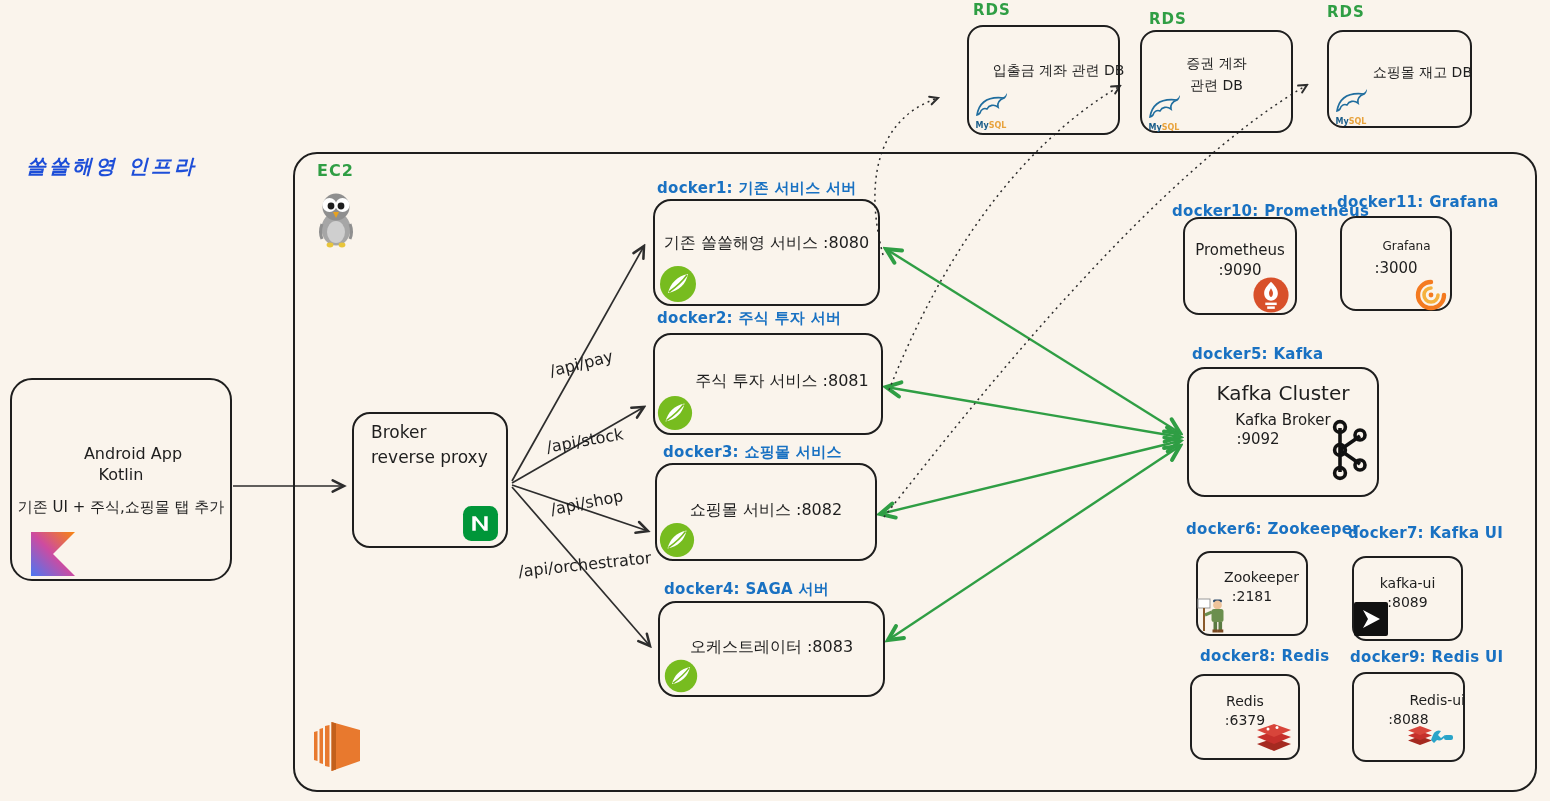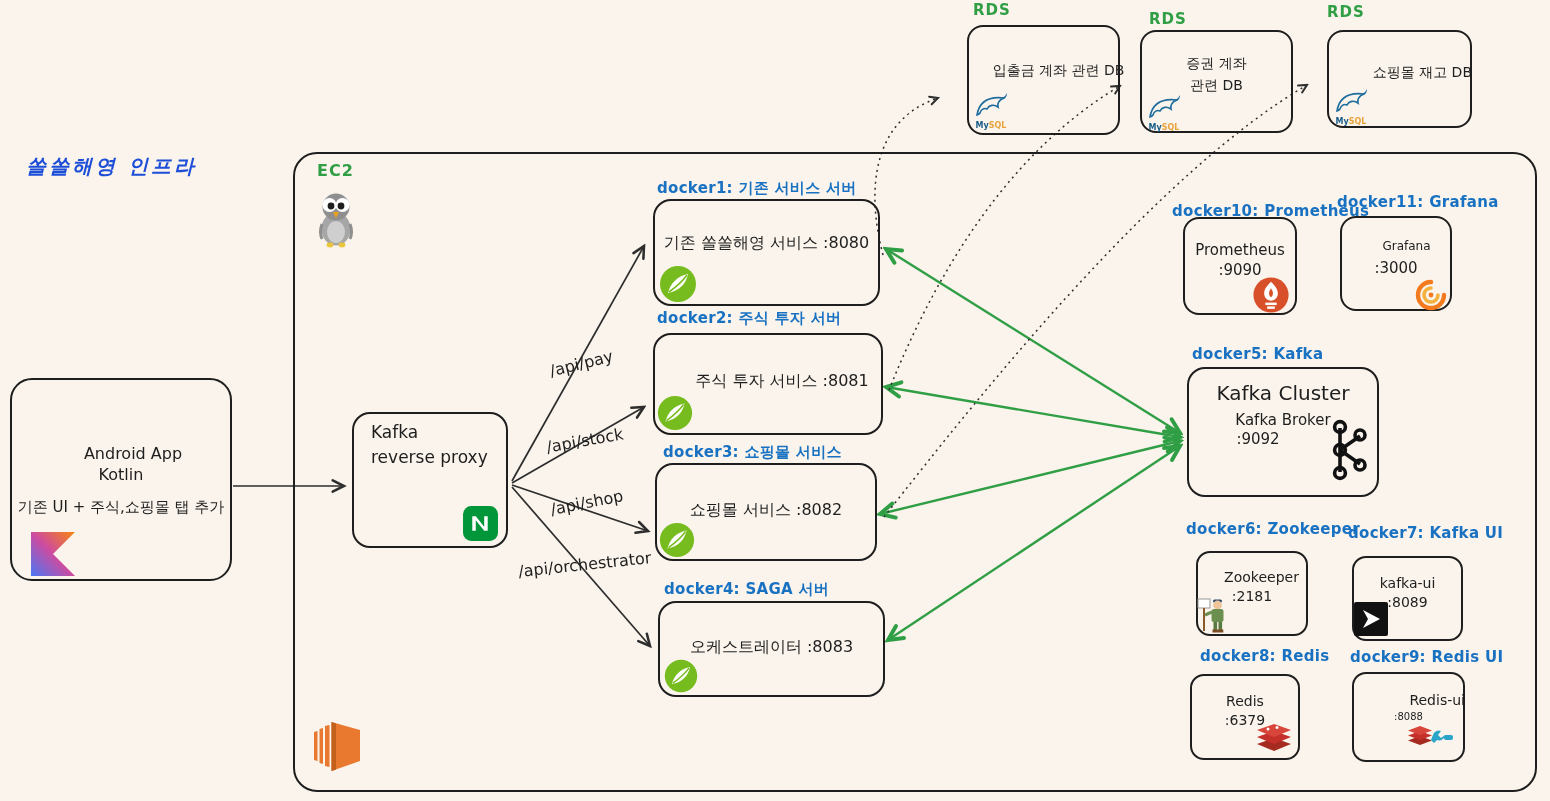--- a/index.html
+++ b/index.html
@@ -121,21 +121,21 @@
           <stop offset="0%" stop-color="#f8860e"></stop>
           <stop offset="50%" stop-color="#cd4ba0"></stop>
           <stop offset="100%" stop-color="#4a77f3"></stop>
         </linearGradient>
       </defs>
       <polygon points="1,1 45,1 23,23 45,45 1,45" fill="url(#ktg)"></polygon>
     </svg>
   </div>
 
   <div class="box" style="left:352px;top:412px;width:156px;height:136px;"></div>
-  <div class="btext" style="left:371px;top:422px;text-align:left;font-size:17px;">Kafka</div>
+  <div class="btext" style="left:371px;top:422px;text-align:left;font-size:17px;">Broker</div>
   <div class="btext" style="left:371px;top:447px;text-align:left;font-size:17px;">reverse proxy</div>
   <div class="icon" style="left:462px;top:505px;">
     <svg width="37" height="37" viewBox="0 0 36 36">
       <rect x="1" y="1" width="34" height="34" rx="8" fill="#009639"></rect>
       <path d="M10,25 V11 h3.4 l8.2,10.2 V11 h3.4 v14 h-3.4 L13.4,14.8 V25 Z" fill="#ffffff"></path>
     </svg>
   </div>
 
   <div class="route-lbl" style="left:549px;top:354px;transform:rotate(-14deg);">/api/pay</div>
   <div class="route-lbl" style="left:546px;top:431px;transform:rotate(-10deg);">/api/stock</div>
@@ -306,21 +306,21 @@
       <polygon points="20,9 37,15 20,22 3,15" fill="#c6302b"></polygon>
       <polygon points="20,2 37,8 20,15 3,8" fill="#d8453a"></polygon>
       <circle cx="14" cy="7" r="1.5" fill="#ffffff"></circle>
       <circle cx="23" cy="5.5" r="1.5" fill="#ffffff"></circle>
     </svg>
   </div>
 
   <div class="lbl" style="left:1350px;top:648px;">docker9: Redis UI</div>
   <div class="box" style="left:1352px;top:672px;width:113px;height:90px;border-radius:14px;"></div>
   <div class="btext" style="left:1352px;top:692px;width:113px;font-size:14px;text-align:right;">Redis-ui</div>
-  <div class="btext" style="left:1352px;top:711px;width:113px;font-size:10px;">:8088</div>
+  <div class="btext" style="left:1352px;top:711px;width:113px;font-size:14px;">:8088</div>
   <div class="icon" style="left:1406px;top:722px;">
     <svg width="50" height="34" viewBox="0 0 50 34">
       <polygon points="14,14 26,18.5 14,23 2,18.5" fill="#a52a20"></polygon>
       <polygon points="14,9 26,13.5 14,18 2,13.5" fill="#c6302b"></polygon>
       <polygon points="14,4 26,8.5 14,13 2,8.5" fill="#d8453a"></polygon>
       <path d="M27,13 a6,6 0 0 1 8,-4 l-3,4 3,3 4,-3 a6,6 0 0 1 -8,5 l-3,3 -3,-3 z" fill="#2aa4c9"></path>
       <rect x="38" y="13" width="9" height="5" rx="2" fill="#2aa4c9"></rect>
     </svg>
   </div>
 

